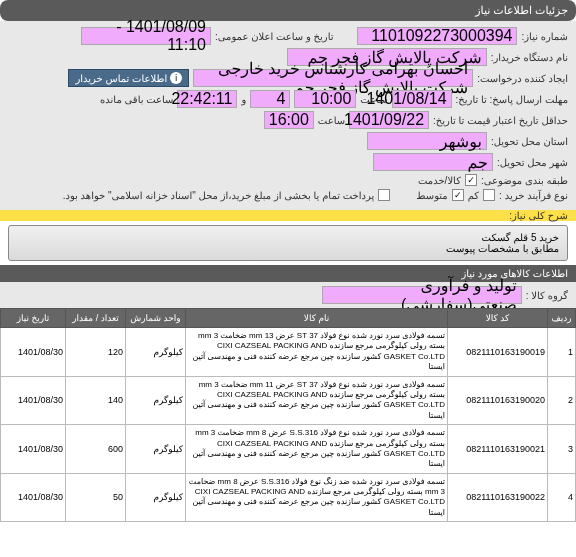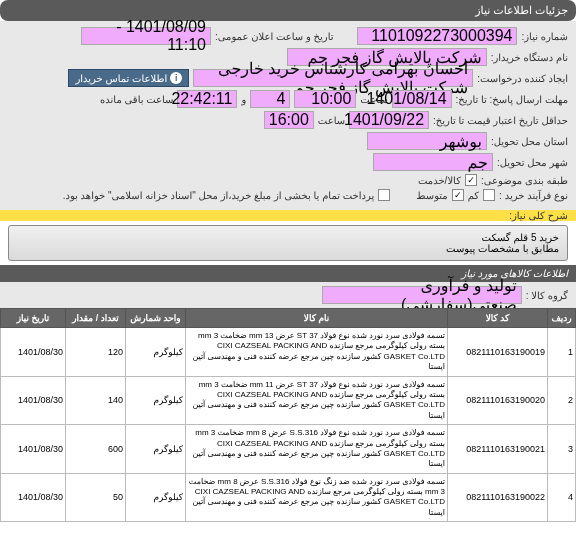--- a/index.html
+++ b/index.html
@@ -71,40 +71,39 @@
   background: linear-gradient(to bottom, #f0f0f0, #dadada);
   padding: 6px 8px;
   margin: 4px 8px;
   border-radius: 3px;
 }
 .section-title {
   background: #5a5a5a;
   color: #fff;
   padding: 3px 8px;
   font-size: 10px;
-  font-style: italic;
 }
 .group-row {
   background: #e8e8e8;
   padding: 4px 8px;
   display: flex;
   align-items: center;
   gap: 4px;
 }
 table {
   width: 100%;
   border-collapse: collapse;
   font-size: 9px;
 }
 th {
   background: #666;
   color: #fff;
   padding: 4px 2px;
   border: 1px solid #555;
-  font-weight: bold;
+  font-weight: normal;
   text-align: center;
 }
 td {
   border: 1px solid #bbb;
   padding: 3px 2px;
   text-align: right;
   vertical-align: middle;
   background: #fff;
 }
 td.name-cell {

